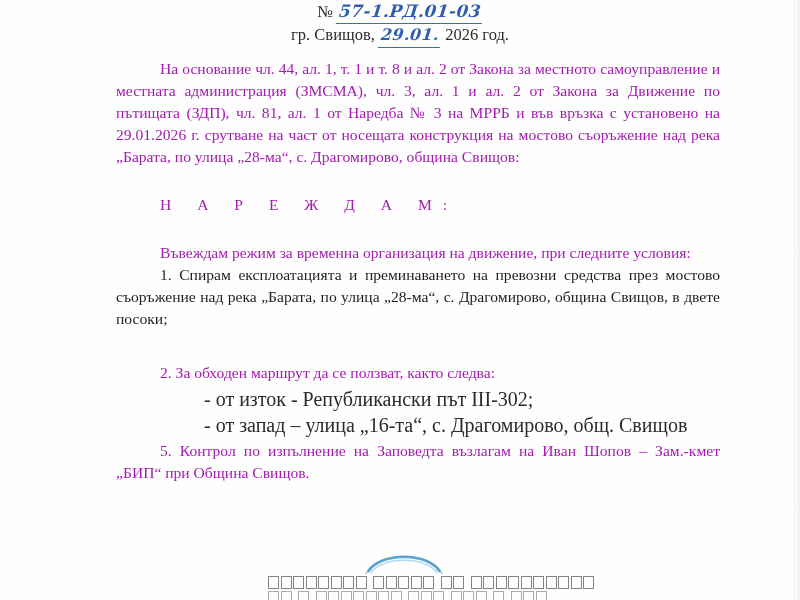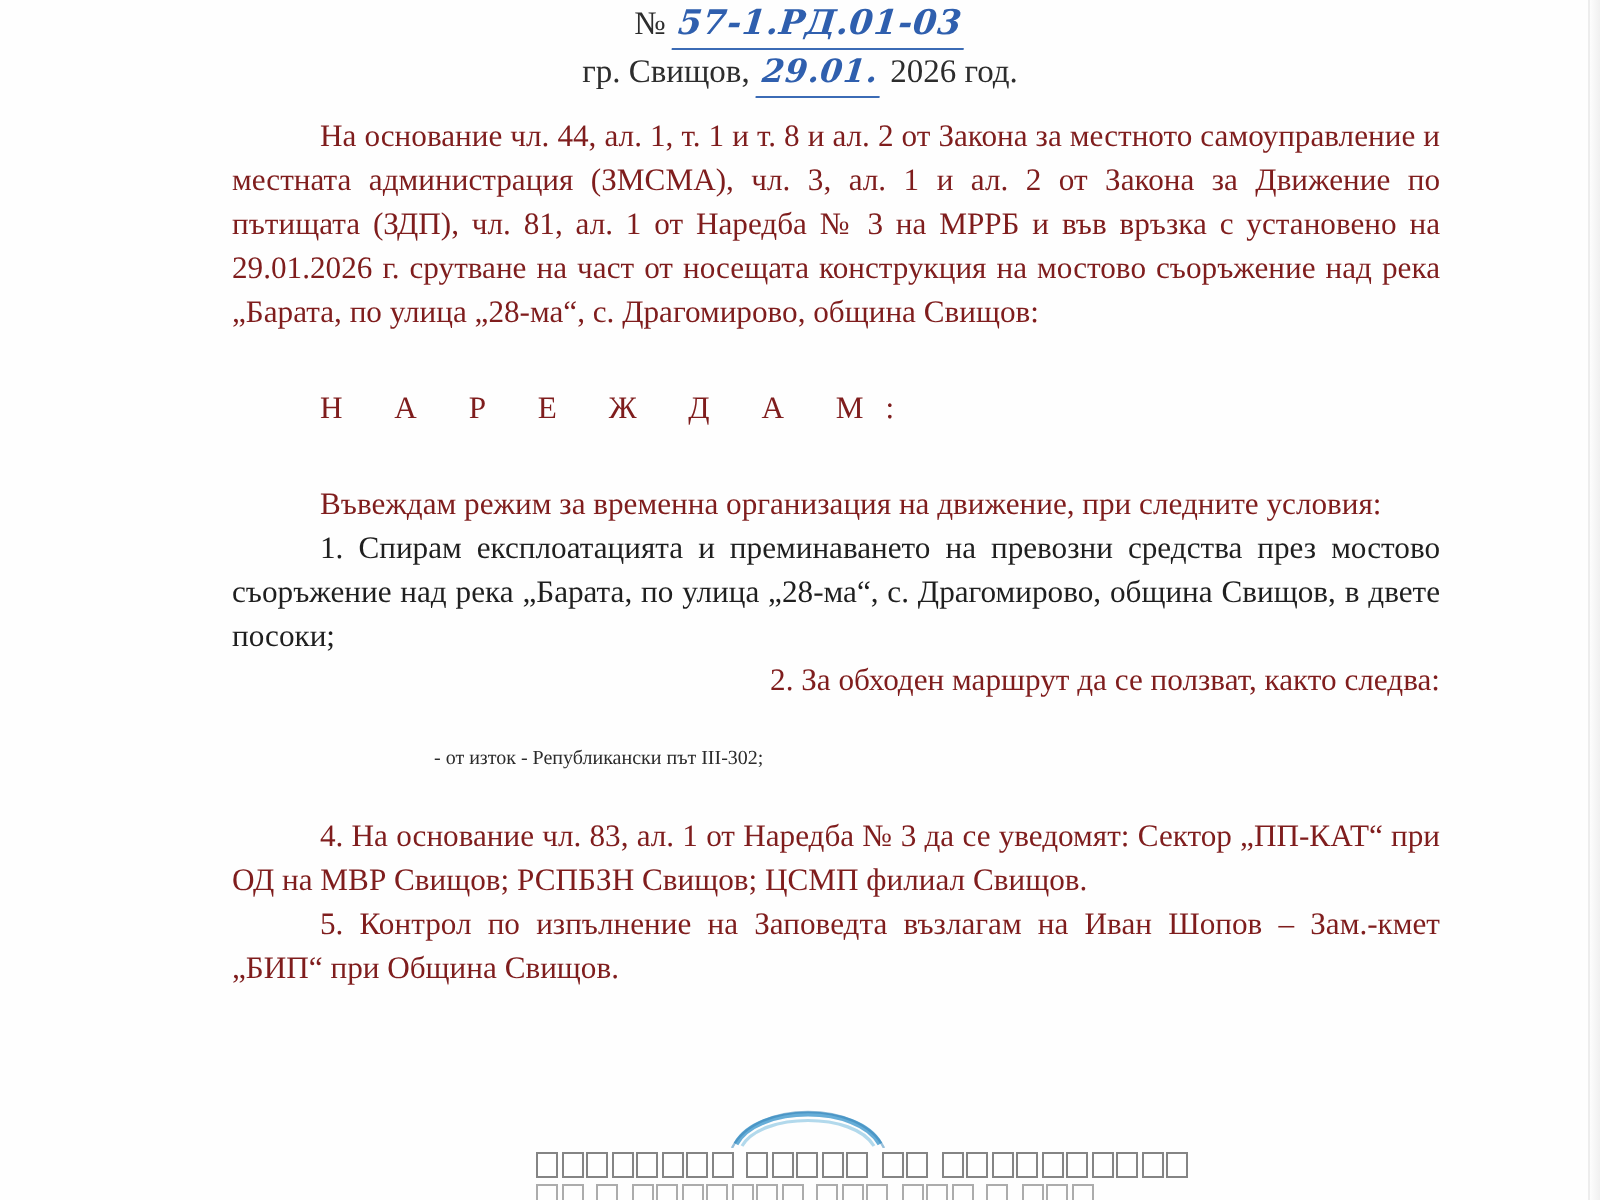--- a/index.html
+++ b/index.html
@@ -73,30 +73,30 @@
     top: 58px;
     width: 604px;
   }
   p.para {
     margin: 0;
     font-size: 15.6px;
     line-height: 22px;
     text-align: justify;
     text-justify: inter-word;
     text-indent: 44px;
-    color: #7f1d1d;
+    color: #a21caf;
   }
   p.para.bold {
     font-weight: normal;
     color: #1f1f1f;
   }
-  p.para.last-line-left { text-align: right; }
+  p.para.last-line-left { text-align: left; margin-top: 32px; }
   .sub-item {
-    margin: 17px;
-    font-size: 10px;
+    margin: 4px;
+    font-size: 20px;
     line-height: 22px;
     text-indent: 84px;
     text-align: left;
     color: #2b2b2b;
   }
 
   
   .order-heading {
     text-align: center;
     font-size: 20px;
@@ -177,23 +177,23 @@
 
     <div class="gap-lg"></div>
 
     <p class="para">Въвеждам режим за временна организация на движение, при следните условия:</p>
 
     <p class="para bold">1. Спирам експлоатацията и преминаването на превозни средства през мостово съоръжение над река „Барата, по улица „28-ма“, с. Драгомирово, община Свищов, в двете посоки;</p>
 
     <p class="para last-line-left">2. За обходен маршрут да се ползват, както следва:</p>
 
     <p class="sub-item">- от изток - Републикански път III-302;</p>
-
-
-    <p class="para">4. На основание чл. 83, ал. 1 от Наредба № 3 да се уведомят: Сектор „ПП-КАТ“ при ОД на МВР Свищов; РСПБЗН Свищов; ЦСМП филиал Свищов.</p>
+    <p class="sub-item">- от запад – улица „16-та“, с. Драгомирово, общ. Свищов</p>
+
+
 
     <p class="para">5. Контрол по изпълнение на Заповедта възлагам на Иван Шопов – Зам.-кмет „БИП“ при Община Свищов.</p>
 
 
   </div>
 
   <div class="stamp-arc">
     <svg width="78" height="26" viewBox="0 0 78 26" aria-hidden="true">
       <path d="M3 24 C 14 4, 64 4, 75 24" fill="none" stroke="#4b9fd0" stroke-width="2.6" opacity="0.85"></path>
       <path d="M6 25 C 16 8, 62 8, 72 25" fill="none" stroke="#7fc0e0" stroke-width="1.6" opacity="0.6"></path>

